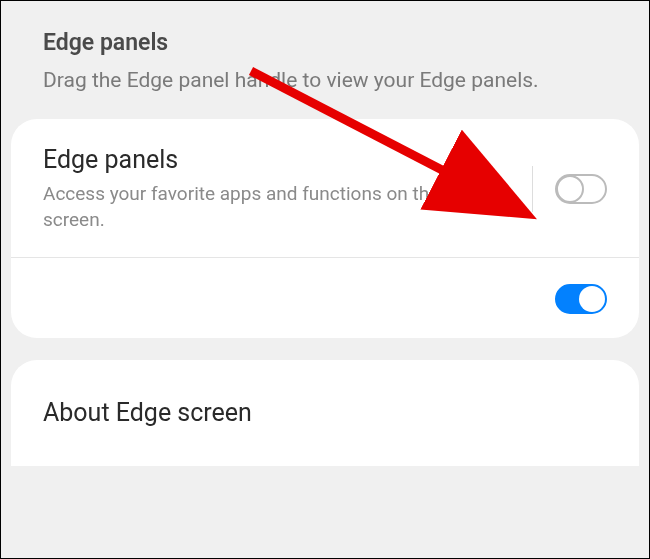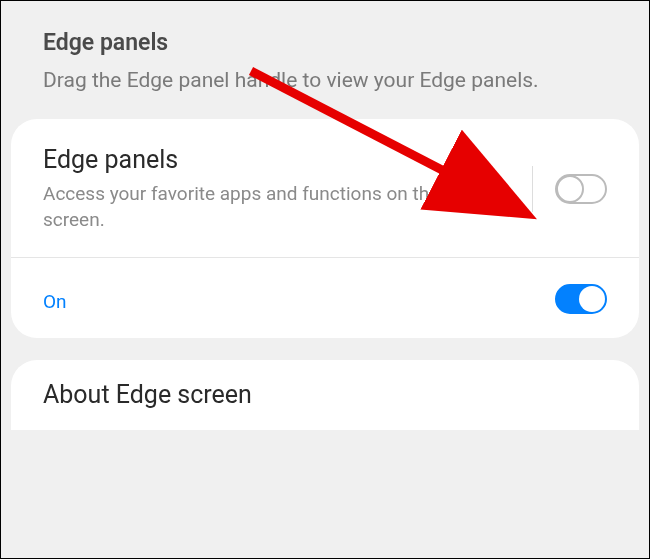--- a/index.html
+++ b/index.html
@@ -110,21 +110,21 @@
       height: 26px;
       border-radius: 50%;
       background: #fff;
       top: 0px;
       right: 0px;
     }
     .card-bottom {
       background: #fff;
       border-radius: 26px 26px 0 0;
       margin: 0 10px;
-      padding: 20px 32px;
+      padding: 38px 32px;
     }
     .arrow-annotation {
       position: absolute;
       top: 60px;
       left: 240px;
       pointer-events: none;
     }
   </style>
 </head>
 <body>
@@ -140,21 +140,20 @@
       <div class="row-title">Edge panels</div>
       <div class="row-subtitle">Access your favorite apps and functions on the Edge screen.</div>
     </div>
     <div class="toggle-wrap">
       <div class="vline"></div>
       <div class="toggle off"></div>
     </div>
   </div>
   <div class="row">
     <div class="row-text">
-      <div class="row-status">On</div>
     </div>
     <div class="toggle-wrap">
       <div class="toggle on"></div>
     </div>
   </div>
 </div>
 
 <div class="card-bottom">
   <div class="row-title">About Edge screen</div>
 </div>

